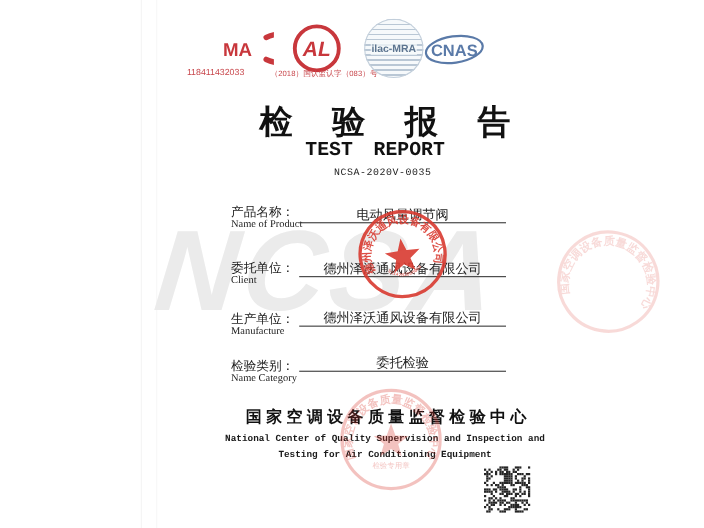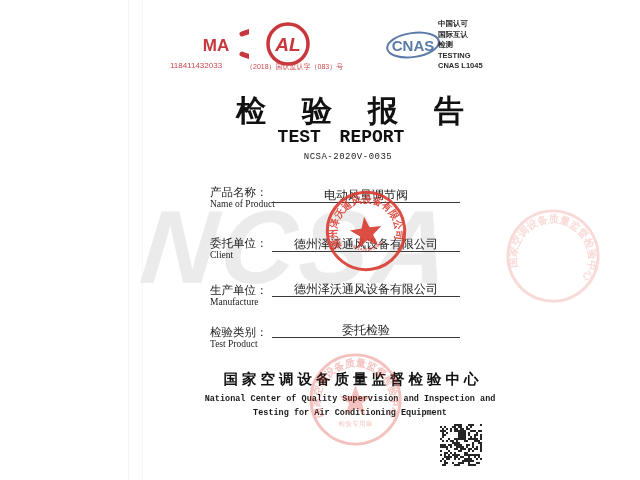--- a/index.html
+++ b/index.html
@@ -60,54 +60,50 @@
     <text x="33" y="25" text-anchor="middle" font-size="17" font-weight="bold" fill="#c8373c" font-family="Liberation Sans, sans-serif">MA</text>
   </svg>
   <div class="abs logo-caption" style="left:156px;top:61px;width:80px;font-size:8px;">118411432033</div>
 
   <svg class="abs" style="left:264px;top:20px;" width="48" height="48" viewBox="0 0 48 48">
     <circle cx="24" cy="24" r="20" fill="none" stroke="#c8373c" stroke-width="3.5"></circle>
     <text x="24" y="31" text-anchor="middle" font-size="19" font-weight="bold" font-style="italic" fill="#c8373c" font-family="Liberation Sans, sans-serif">AL</text>
   </svg>
   <div class="abs logo-caption" style="left:246px;top:62px;width:92px;font-size:7px;">（2018）国认监认字（083）号</div>
 
+  <div class="abs" id="ilac-globe">
+    <span>ilac-MRA</span>
+  </div>
 
   <div class="abs" id="cnas-box">
     <svg width="54" height="38" viewBox="0 0 54 38">
       <ellipse cx="27" cy="19" rx="26" ry="12" fill="none" stroke="#5a7aa8" stroke-width="2" transform="rotate(-8 27 19)"></ellipse>
       <text x="27" y="25" text-anchor="middle" font-size="15" font-weight="bold" fill="#5a7aa8" font-family="Liberation Sans, sans-serif">CNAS</text>
     </svg>
   </div>
 
-  <div class="abs" id="accred">
-    <div>中国认可</div>
-    <div>国际互认</div>
-    <div>检测</div>
-    <div>TESTING</div>
-    <div>CNAS L1045</div>
-  </div>
 
   <div class="abs" id="title-cn">检验报告</div>
   <div class="abs" id="title-en">TEST REPORT</div>
   <div class="abs" id="report-no">NCSA-2020V-0035</div>
 
   <div class="abs f-label-cn" style="top:185px;">产品名称：</div>
   <div class="abs f-label-en" style="top:199px;">Name of Product</div>
   <div class="abs f-value" style="top:187px;">电动风量调节阀</div>
 
   <div class="abs f-label-cn" style="top:236px;">委托单位：</div>
   <div class="abs f-label-en" style="top:250px;">Client</div>
   <div class="abs f-value" style="top:236px;">德州泽沃通风设备有限公司</div>
 
   <div class="abs f-label-cn" style="top:283px;">生产单位：</div>
   <div class="abs f-label-en" style="top:297px;text-align:center;">Manufacture</div>
   <div class="abs f-value" style="top:281px;">德州泽沃通风设备有限公司</div>
 
   <div class="abs f-label-cn" style="top:325px;">检验类别：</div>
-  <div class="abs f-label-en" style="top:339px;">Test Product</div>
+  <div class="abs f-label-en" style="top:339px;">Name Category</div>
   <div class="abs f-value" style="top:322px;">委托检验</div>
 
   <div class="abs" id="footer-cn">国家空调设备质量监督检验中心</div>
   <div class="abs footer-en" style="left:350px;top:408px;">Testing for Air Conditioning Equipment</div>
   <div class="abs footer-en" style="left:350px;top:394px;">National Center of Quality Supervision and Inspection and</div>
 
   <svg class="abs seal" id="seal-company" viewBox="0 0 100 100">
     <defs>
       <path id="sa-top" d="M 21,71 A 35,35 0 1 1 79,71" fill="none"></path>
       <path id="sa-bot" d="M 27,61 A 27,27 0 0 0 73,61" fill="none"></path>

